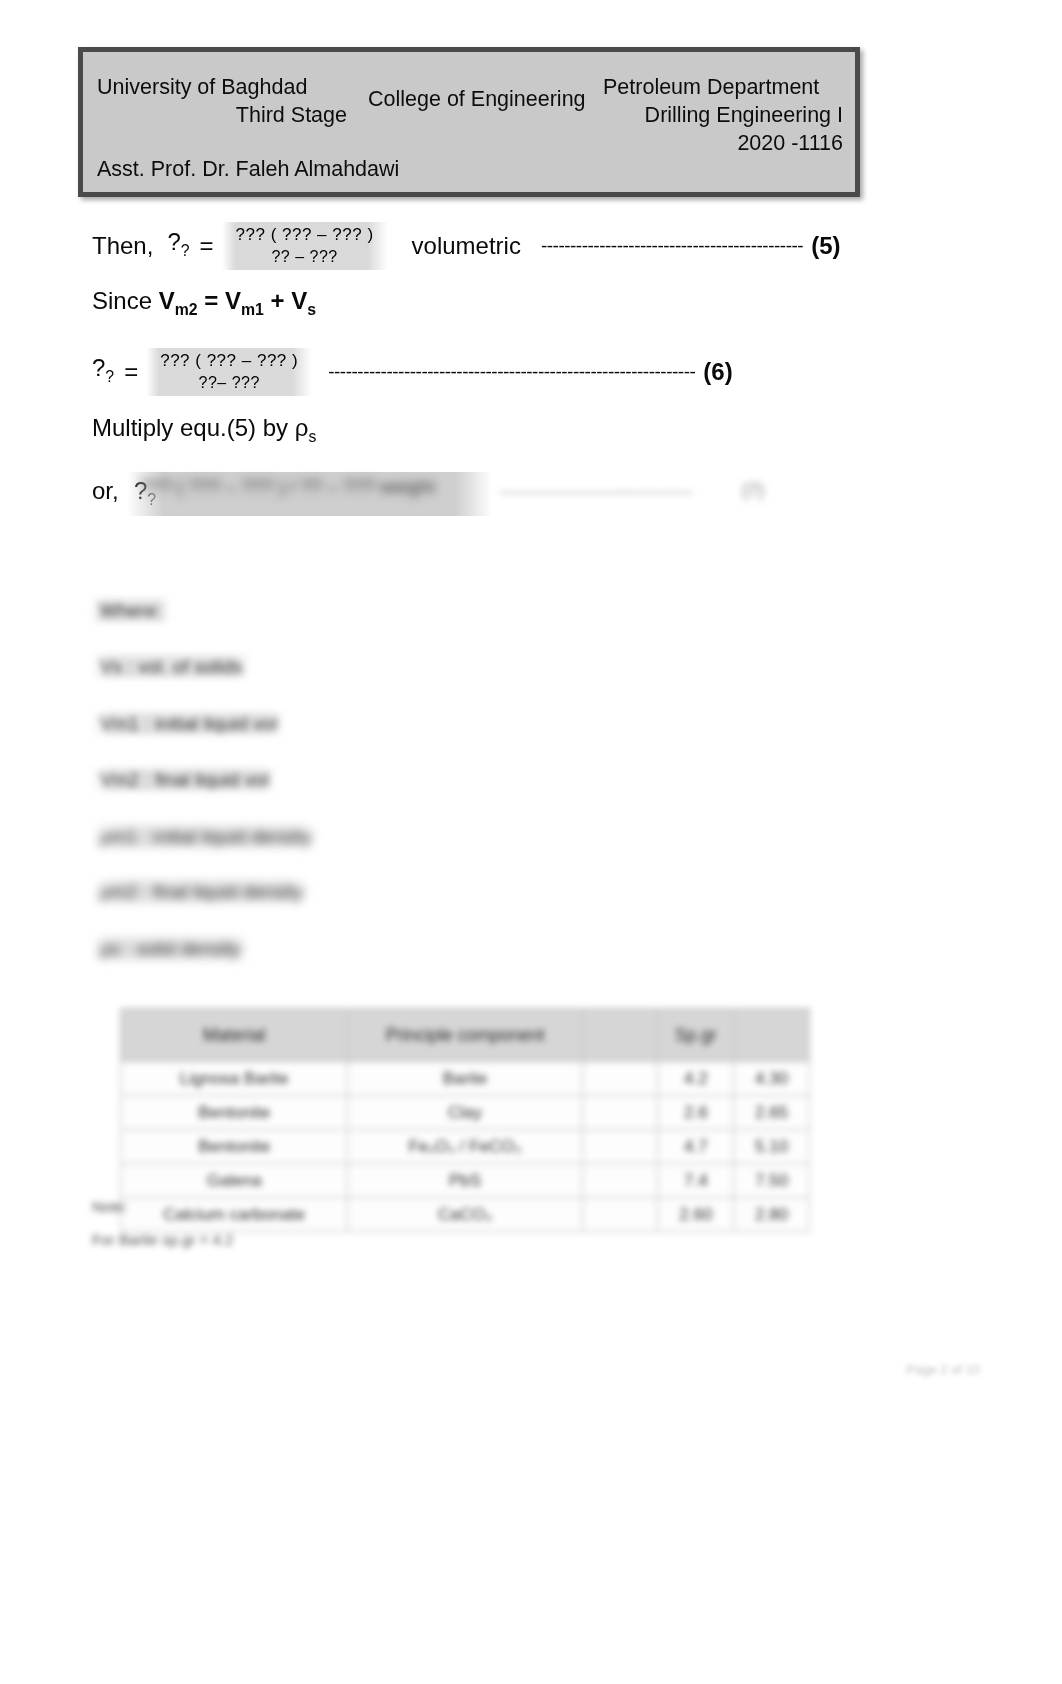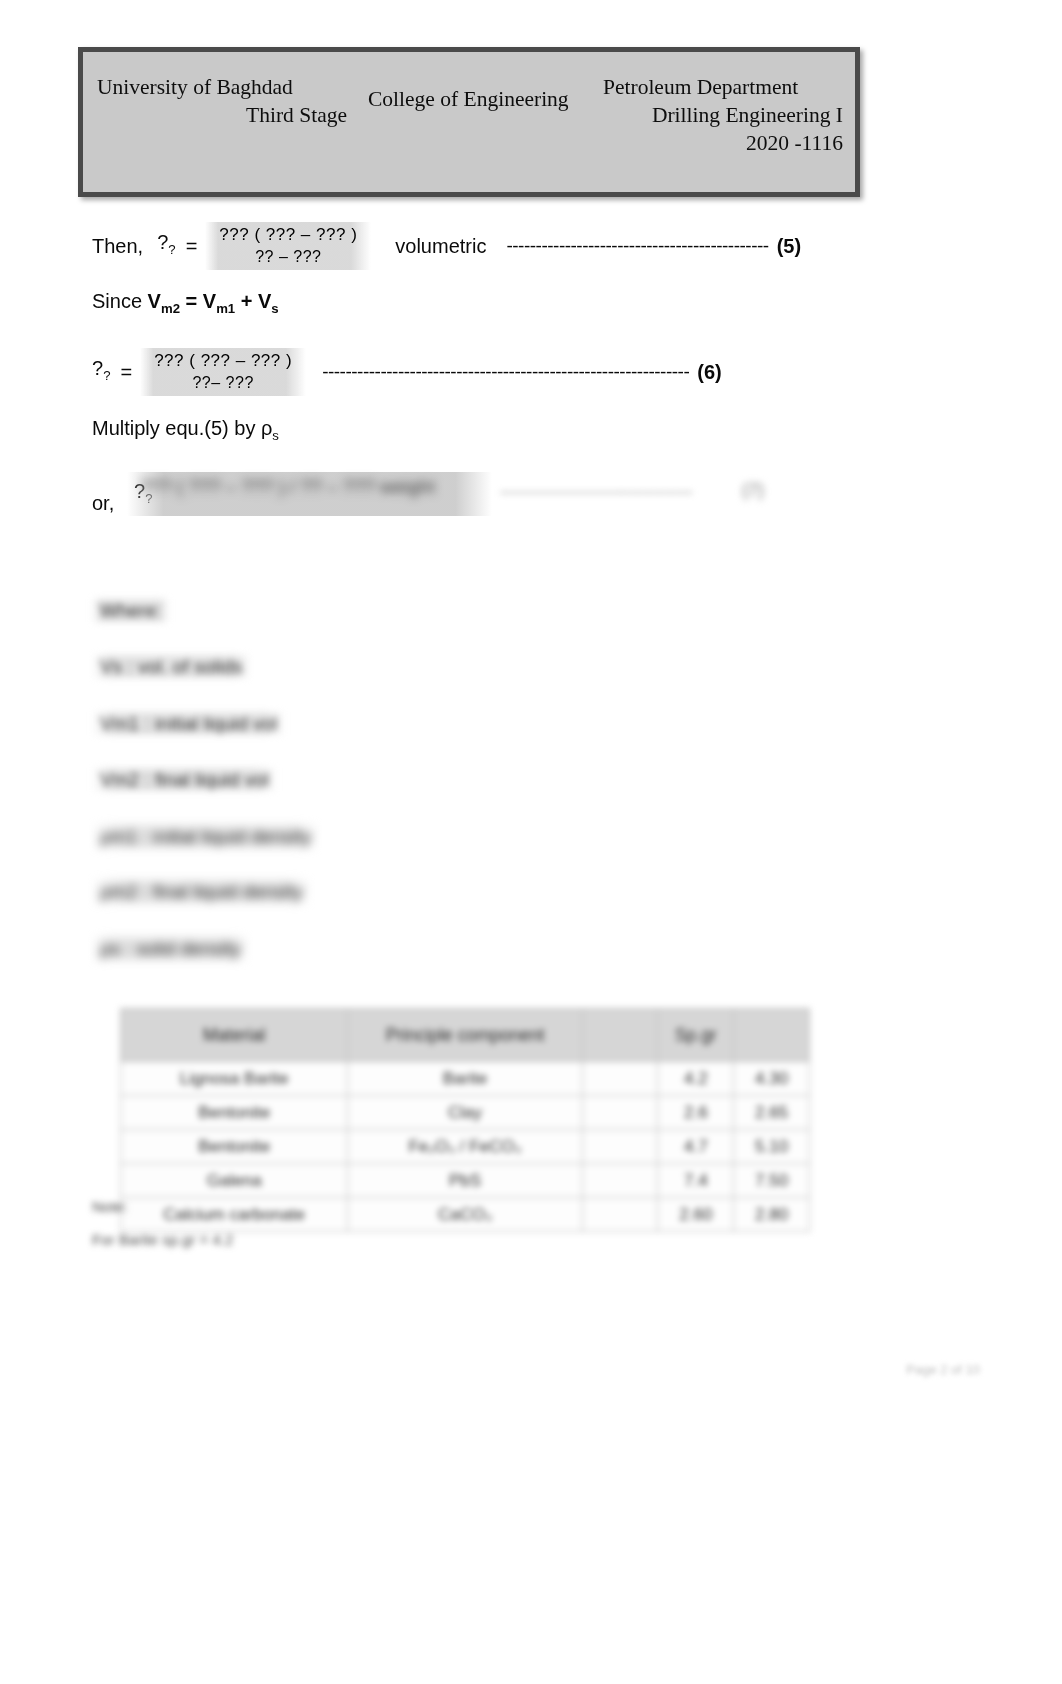--- a/index.html
+++ b/index.html
@@ -25,41 +25,41 @@
   
   .header-box {
     position: absolute;
     left: 78px;
     top: 47px;
     width: 772px;
     height: 140px;
     background: #c9c9c9;
     border: 5px solid #4a4a4a;
     box-shadow: 3px 3px 5px rgba(0,0,0,0.35);
-    font-family: Liberation Serif, serif;
+    font-family: Liberation Sans, sans-serif;
     filter: blur(0.45px);
   }
   .hdr-col {
     font-size: 21.5px;
     line-height: 27px;
     color: #0d0d0d;
     white-space: nowrap;
   }
   .hdr-left  { position:absolute; left: 14px;  top: 22px;  width: 250px; text-align: left; }
   .hdr-left2 { position:absolute; left: 14px;  top: 50px;  width: 250px; text-align: right; }
   .hdr-mid   { position:absolute; left: 285px; top: 34px;  width: 250px; text-align: left; }
   .hdr-right1{ position:absolute; left: 520px; top: 22px;  width: 240px; text-align: left; }
   .hdr-right2{ position:absolute; left: 520px; top: 50px;  width: 240px; text-align: right; }
   .hdr-right3{ position:absolute; left: 520px; top: 78px;  width: 240px; text-align: right; }
   .hdr-prof  { position:absolute; left: 14px;  top: 104px; width: 500px; text-align: left; }
 
   
   .line {
     position: absolute;
-    font-size: 20px;
+    font-size: 24px;
     line-height: 26px;
     color: #0a0a0a;
     white-space: nowrap;
   }
   .bold { font-weight: bold; }
   sub { font-size: 0.66em; }
 
   
   .eqwrap {
     position: absolute;
@@ -193,20 +193,21 @@
 
 <div class="page">
 
   <div class="header-box">
     <div class="hdr-col hdr-left">University of Baghdad</div>
     <div class="hdr-col hdr-left2">Third Stage</div>
     <div class="hdr-col hdr-mid">College of Engineering</div>
     <div class="hdr-col hdr-right1">Petroleum Department</div>
     <div class="hdr-col hdr-right2">Drilling Engineering I</div>
     <div class="hdr-col hdr-right3">2020 -1116</div>
+    <div class="hdr-col hdr-prof">Asst. Prof. Dr. Faleh Almahdawi</div>
   </div>
 
   <div class="eqwrap" style="left:92px; top:222px;">
     <span class="line" style="position:relative;">Then,</span>
     <span class="line" style="position:relative; margin-left:14px;"><span>?</span><sub>?</sub></span>
     <span class="line" style="position:relative; margin-left:10px;">=</span>
     <span class="frac" style="margin-left:8px;">
       <span class="num">???   ( ???   –  ???   )</span>
       <span class="den">?? – ???</span>
     </span>
@@ -227,21 +228,21 @@
       <span class="den">??–  ???</span>
     </span>
     <span class="line dashes" style="position:relative; margin-left:16px;">---------------------------------------------------------------</span>
     <span class="line bold" style="position:relative; margin-left:8px;">(6)</span>
   </div>
 
   <div class="line" style="left:92px; top:415px;">
     <span>Multiply equ.(5) by ρ</span><sub>s</sub>
   </div>
 
-  <div class="line" style="left:92px; top:478px;margin-top:12px;">or,</div>
+  <div class="line" style="left:92px; top:478px;">or,</div>
   <div class="line" style="left:134px; top:478px;"><span>?</span><sub>?</sub></div>
   <div class="or-eq-shade"></div>
   <div class="or-eq-text">??? ( ??? – ??? ) / ?? – ???    weight</div>
   <div class="or-dashes">-----------------------------------</div>
   <div class="or-tag">(7)</div>
 
   <div class="where-line blur-lg" style="left:92px; top:600px;">
     <span class="where-shade">Where:</span>
   </div>
 

